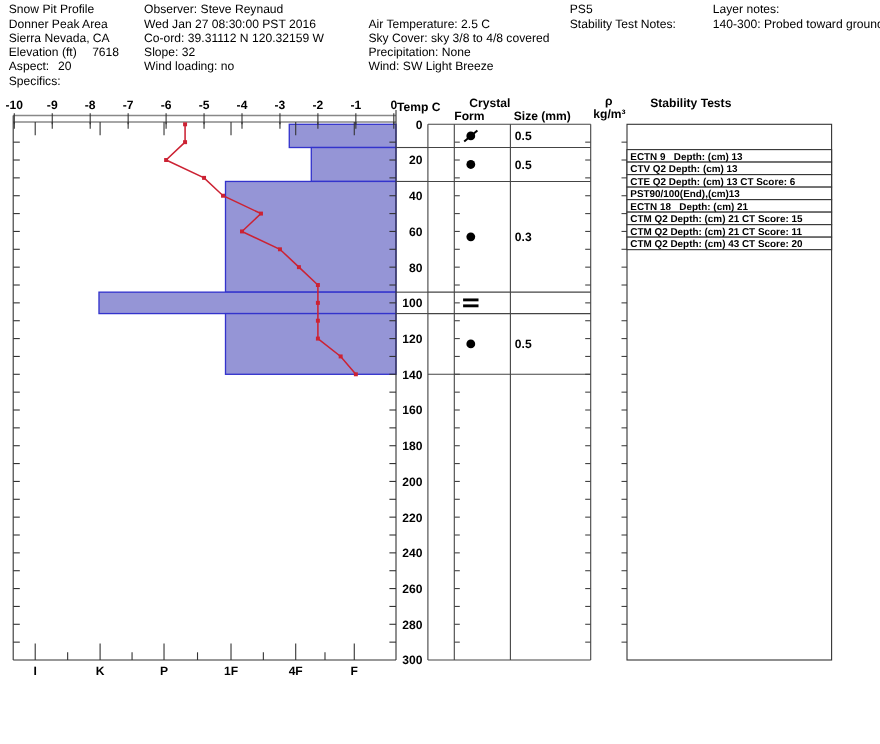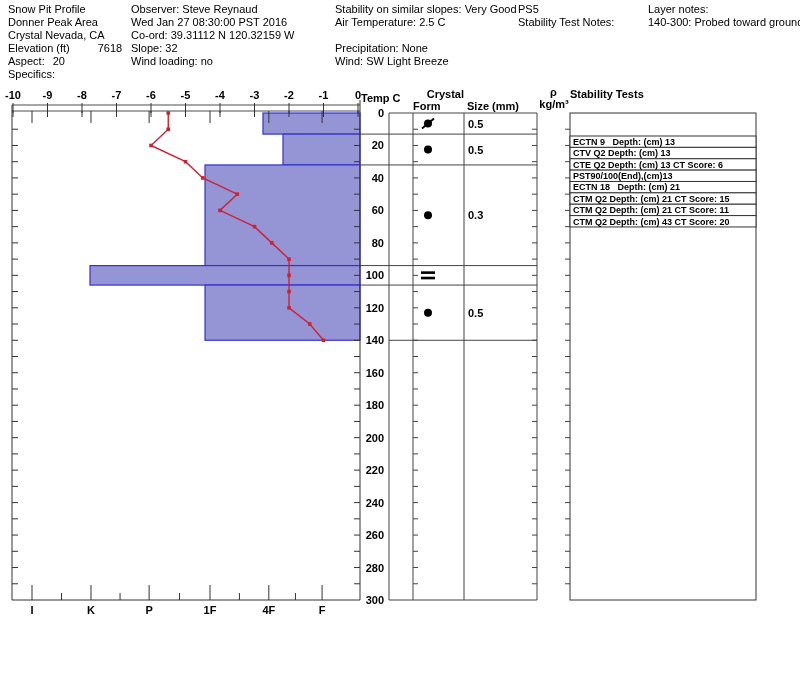--- a/index.html
+++ b/index.html
@@ -12,69 +12,69 @@
   svg{position:absolute;left:0;top:0;}
   svg text{font-family:"Liberation Sans",sans-serif;}
 </style>
 </head>
 <body>
 
 <div class="canvas">
 
   <div class="h" style="left:8px;top:3px">Snow Pit Profile</div>
   <div class="h b" style="left:8px;top:16px">Donner Peak Area</div>
-  <div class="h b" style="left:8px;top:29px">Crystal Nevada, CA</div>
+  <div class="h b" style="left:8px;top:29px">Sierra Nevada, CA</div>
   <div class="h" style="left:8px;top:42px">
-    <span>Elevation (ft)</span><span class="b" style="margin-left:28px">7618</span>
+    <span>Elevation (ft)</span><span class="b" style="margin-left:14px">7618</span>
   </div>
   <div class="h" style="left:8px;top:55px">
     <span>Aspect:</span><span class="b" style="margin-left:8px">20</span>
   </div>
   <div class="h" style="left:8px;top:68px">Specifics:</div>
 
   <div class="h" style="left:131px;top:3px">
     <span>Observer:</span> <span class="b">Steve Reynaud</span>
   </div>
   <div class="h b" style="left:131px;top:16px">Wed Jan 27 08:30:00 PST 2016</div>
   <div class="h" style="left:131px;top:29px">
     <span>Co-ord:</span> <span class="b">39.31112 N 120.32159 W</span>
   </div>
   <div class="h" style="left:131px;top:42px">
     <span>Slope:</span> <span class="b">32</span>
   </div>
   <div class="h" style="left:131px;top:55px">
     <span>Wind loading:</span> <span class="b">no</span>
   </div>
 
-  <div class="h" style="left:335px;top:3px">
-    <span>Stability on similar slopes:</span> <span class="b">Very Good</span>
-  </div>
   <div class="h" style="left:335px;top:16px">
     <span>Air Temperature:</span> <span class="b">2.5 C</span>
+  </div>
+  <div class="h" style="left:335px;top:29px">
+    <span>Sky Cover:</span> <span class="b">sky 3/8 to 4/8 covered</span>
   </div>
   <div class="h" style="left:335px;top:42px">
     <span>Precipitation:</span> <span class="b">None</span>
   </div>
   <div class="h" style="left:335px;top:55px">
     <span>Wind:</span> <span class="b">SW Light Breeze</span>
   </div>
 
   <div class="h b" style="left:518px;top:3px">PS5</div>
   <div class="h" style="left:518px;top:16px">Stability Test Notes:</div>
 
   <div class="h" style="left:648px;top:3px">Layer notes:</div>
   <div class="h b" style="left:648px;top:16px">140-300: Probed toward ground</div>
 
   <div class="chead" style="left:361px;top:92px">Temp C</div>
   <div class="chead" style="left:404px;top:88px;width:60px;text-align:right">Crystal</div>
   <div class="chead" style="left:413px;top:100px;width:51px;text-align:left">Form</div>
   <div class="chead" style="left:467px;top:100px">Size (mm)</div>
   <div class="chead" style="left:537px;top:86px;width:33px;text-align:center">ρ</div>
   <div class="chead" style="left:534px;top:98px;width:40px;text-align:center">kg/m³</div>
-  <div class="chead" style="left:570px;top:88px;width:116px;text-align:left">Stability Tests</div>
+  <div class="chead" style="left:570px;top:88px;width:116px;text-align:center">Stability Tests</div>
 
   <svg id="chart" width="800" height="676" viewBox="0 0 800 676">
       <rect x="262.9776" y="113" width="97.0224" height="21.103333333333325" fill="#9595d6" stroke="#3333cc" stroke-width="1.2"></rect>
       <rect x="282.9876" y="134.10333333333332" width="77.01240000000001" height="30.843333333333334" fill="#9595d6" stroke="#3333cc" stroke-width="1.2"></rect>
       <rect x="205.0008" y="164.94666666666666" width="154.9992" height="100.6466666666667" fill="#9595d6" stroke="#3333cc" stroke-width="1.2"></rect>
       <rect x="89.9868" y="265.59333333333336" width="270.0132" height="19.47999999999996" fill="#9595d6" stroke="#3333cc" stroke-width="1.2"></rect>
       <rect x="205.0008" y="285.0733333333333" width="154.9992" height="55.19333333333333" fill="#9595d6" stroke="#3333cc" stroke-width="1.2"></rect>
       <line x1="12" y1="105" x2="360" y2="105" stroke="#888888" stroke-width="1.4"></line>
       <line x1="12" y1="111" x2="360" y2="111" stroke="#888888" stroke-width="1.4"></line>
       <line x1="13" y1="103" x2="13" y2="113" stroke="#333333" stroke-width="1"></line>

